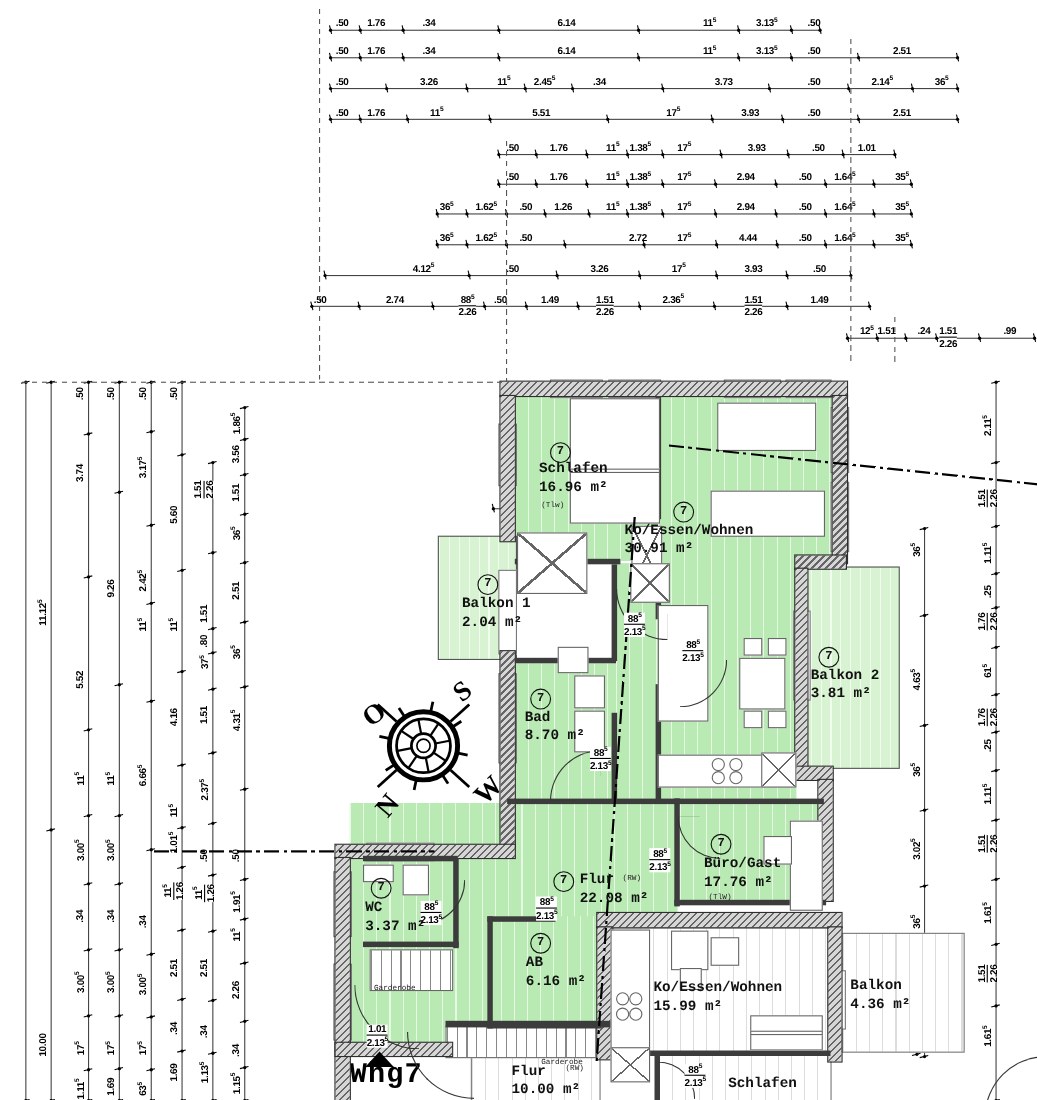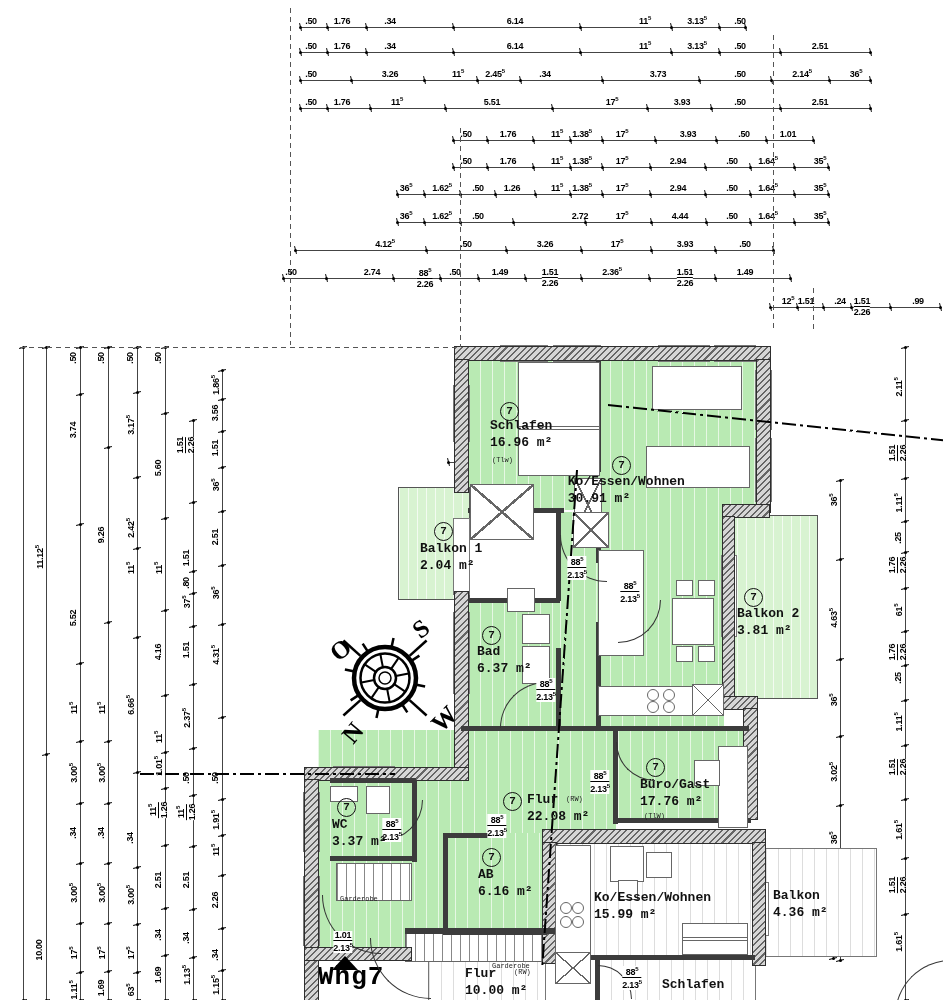--- a/index.html
+++ b/index.html
@@ -350,21 +350,21 @@
       <div class="dot" style="left:242px"></div>
       <div class="tick" style="left:298px"></div>
       <div class="dot" style="left:298px"></div>
       <div class="tick" style="left:365.5px"></div>
       <div class="dot" style="left:365.5px"></div>
       <div class="tick" style="left:432px"></div>
       <div class="dot" style="left:432px"></div>
       <div class="tick" style="left:507px"></div>
       <div class="dot" style="left:507px"></div>
       <span class="dlabel" style="left: 8px;">.50</span>
-      <span class="dlabel" style="left: 89px;">2.74</span>
+      <span class="dlabel" style="left: 76px;">2.74</span>
       <span class="dlabel st" style="left: 142px;"><span class="stk">
           <span>88<sup>5</sup></span>
           <span>2.26</span>
         </span></span>
       <span class="dlabel" style="left: 172px;">.50</span>
       <span class="dlabel" style="left: 217px;">1.49</span>
       <span class="dlabel st" style="left: 267px;"><span class="stk">
           <span>1.51</span>
           <span>2.26</span>
         </span></span>
@@ -926,21 +926,21 @@
 16.96 m²</div>
     <div class="tinynote" style="left: 492px; top: 456px;">(Tlw)</div>
     <div class="circle7" style="left: 612px; top: 456px;">7</div>
     <div class="rlabel" style="left: 482px; top: 474px;">           Ko/Essen/Wohnen
            30.91 m²</div>
     <div class="circle7" style="left: 434px; top: 522px;">7</div>
     <div class="rlabel" style="left: 420px; top: 541px;">Balkon 1
 2.04 m²</div>
     <div class="circle7" style="left: 482px; top: 626px;">7</div>
     <div class="rlabel" style="left: 477px; top: 644px;">Bad
-6.37 m²</div>
+8.70 m²</div>
     <div class="circle7" style="left: 744px; top: 588px;">7</div>
     <div class="rlabel" style="left: 737px; top: 606px;">Balkon 2
 3.81 m²</div>
     <div class="circle7" style="left: 646px; top: 758px;">7</div>
     <div class="rlabel" style="left: 640px; top: 777px;">Büro/Gast
 17.76 m²</div>
     <div class="tinynote" style="left: 644px; top: 812px;">(TlW)</div>
     <div class="circle7" style="left: 503px; top: 792px;">7</div>
     <div class="rlabel" style="left: 527px; top: 792px;">Flur
 22.08 m²</div>

